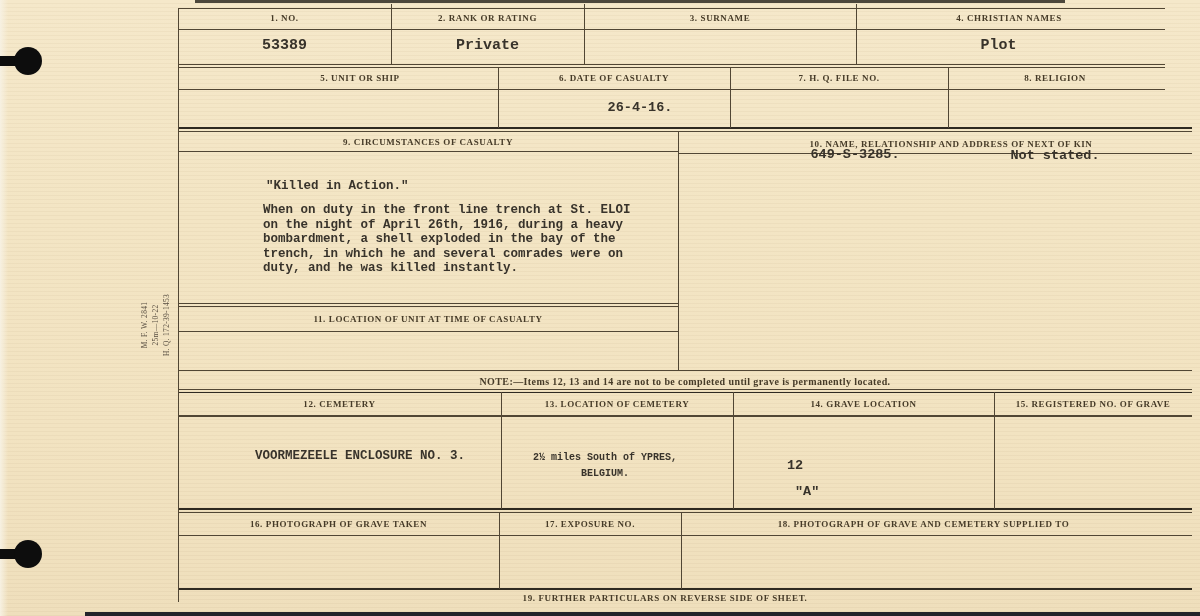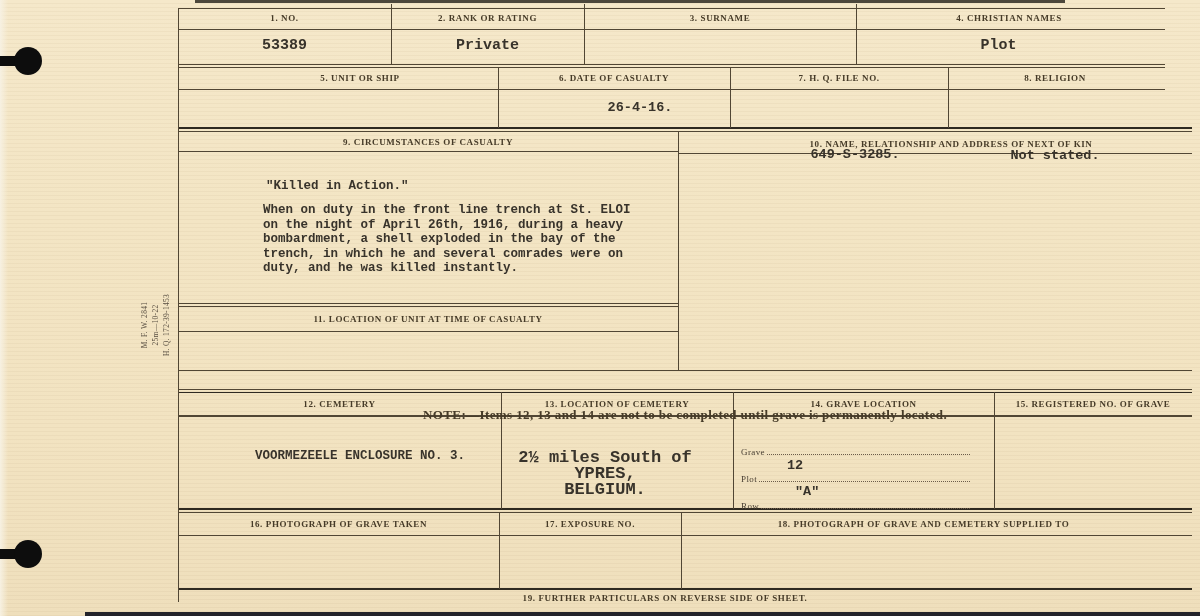--- a/index.html
+++ b/index.html
@@ -8,21 +8,21 @@
     background:linear-gradient(180deg,#f5e8ca 0%,#f3e5c4 35%,#f2e3c1 70%,#efdfbc 100%);}
   
   #card::before{content:"";position:absolute;inset:0;pointer-events:none;
     background:repeating-linear-gradient(180deg,rgba(0,0,0,0) 0px,rgba(0,0,0,0) 3px,rgba(140,110,70,0.06) 3px,rgba(140,110,70,0.06) 4px);}
   .edge-left{position:absolute;left:0;top:0;width:8px;height:616px;background:linear-gradient(90deg,#f7f1e2,rgba(247,241,226,0));}
   .hl{position:absolute;background:#514634;height:1px;}
   .hl.heavy{background:#2f2a21;}
   .vl{position:absolute;background:#514634;width:1px;}
   .hdr{position:absolute;font-family:"Liberation Serif",serif;font-weight:600;font-size:9px;
     letter-spacing:.6px;color:#463b28;text-align:center;white-space:nowrap;}
-  .hdr.small{font-size:13px;letter-spacing:.4px;margin-top:31px;}
+  .hdr.small{font-size:10px;letter-spacing:.4px;}
   .tw{position:absolute;font-family:"Liberation Mono","DejaVu Sans Mono",monospace;font-weight:700;
     color:#38332b;text-align:center;white-space:pre-line;}
   .tw.left{text-align:left;}
   .hole{position:absolute;left:14px;width:28px;height:28px;border-radius:50%;background:#0d0d0d;}
   .hole-bar{position:absolute;left:0;height:10px;background:#0d0d0d;}
   .scan-top{position:absolute;left:195px;top:0;width:870px;height:3px;background:#3a352c;opacity:.9;}
   .scan-bottom{position:absolute;left:85px;top:612px;width:1115px;height:4px;background:#23232a;}
   .stamp{position:absolute;left:102px;top:307px;width:110px;height:36px;transform:rotate(-90deg);
     font-family:"Liberation Serif",serif;font-size:7.5px;line-height:11px;color:#5a5043;
     text-align:center;letter-spacing:.3px;white-space:nowrap;}
@@ -116,37 +116,23 @@
   <div class="hdr" style="left:178px;width:500px;top:314px;">11. LOCATION OF UNIT AT TIME OF CASUALTY</div>
 
   <div class="hdr small" style="left:178px;width:1014px;top:376px;font-weight:600;">NOTE:—Items 12, 13 and 14 are not to be completed until grave is permanently located.</div>
 
   <div class="hdr" style="left:178px;width:323px;top:399px;">12. CEMETERY</div>
   <div class="hdr" style="left:501px;width:232px;top:399px;">13. LOCATION OF CEMETERY</div>
   <div class="hdr" style="left:733px;width:261px;top:399px;">14. GRAVE LOCATION</div>
   <div class="hdr" style="left:994px;width:198px;top:399px;">15. REGISTERED NO. OF GRAVE</div>
 
   <div class="tw" style="left:240px;width:240px;top:449px;font-size:12.5px;">VOORMEZEELE ENCLOSURE NO. 3.</div>
-  <div class="tw" style="left:490px;width:230px;top:450px;font-size:17px;line-height:16px;">2½ miles South of YPRES,
+  <div class="tw" style="left:490px;width:230px;top:450px;font-size:10px;line-height:16px;">2½ miles South of YPRES,
 BELGIUM.</div>
 
-  <div class="grave-table">
-    <div class="grave-row">
-      <span class="grave-label">Grave</span>
-      <span class="leader"></span>
-    </div>
-    <div class="grave-row">
-      <span class="grave-label">Plot</span>
-      <span class="leader"></span>
-    </div>
-    <div class="grave-row">
-      <span class="grave-label">Row</span>
-      <span class="leader"></span>
-    </div>
-  </div>
   <div class="tw left" style="left:787px;top:458px;font-size:13.5px;">12</div>
   <div class="tw left" style="left:795px;top:484px;font-size:13.5px;">"A"</div>
 
   <div class="hdr" style="left:178px;width:321px;top:519px;">16. PHOTOGRAPH OF GRAVE TAKEN</div>
   <div class="hdr" style="left:499px;width:182px;top:519px;">17. EXPOSURE NO.</div>
   <div class="hdr" style="left:681px;width:485px;top:519px;">18. PHOTOGRAPH OF GRAVE AND CEMETERY SUPPLIED TO</div>
 
   <div class="hdr" style="left:150px;width:1030px;top:593px;">19. FURTHER PARTICULARS ON REVERSE SIDE OF SHEET.</div>
   <div class="tw left" style="left:196px;top:632px;font-size:13px;">EBM</div>
 </div>

